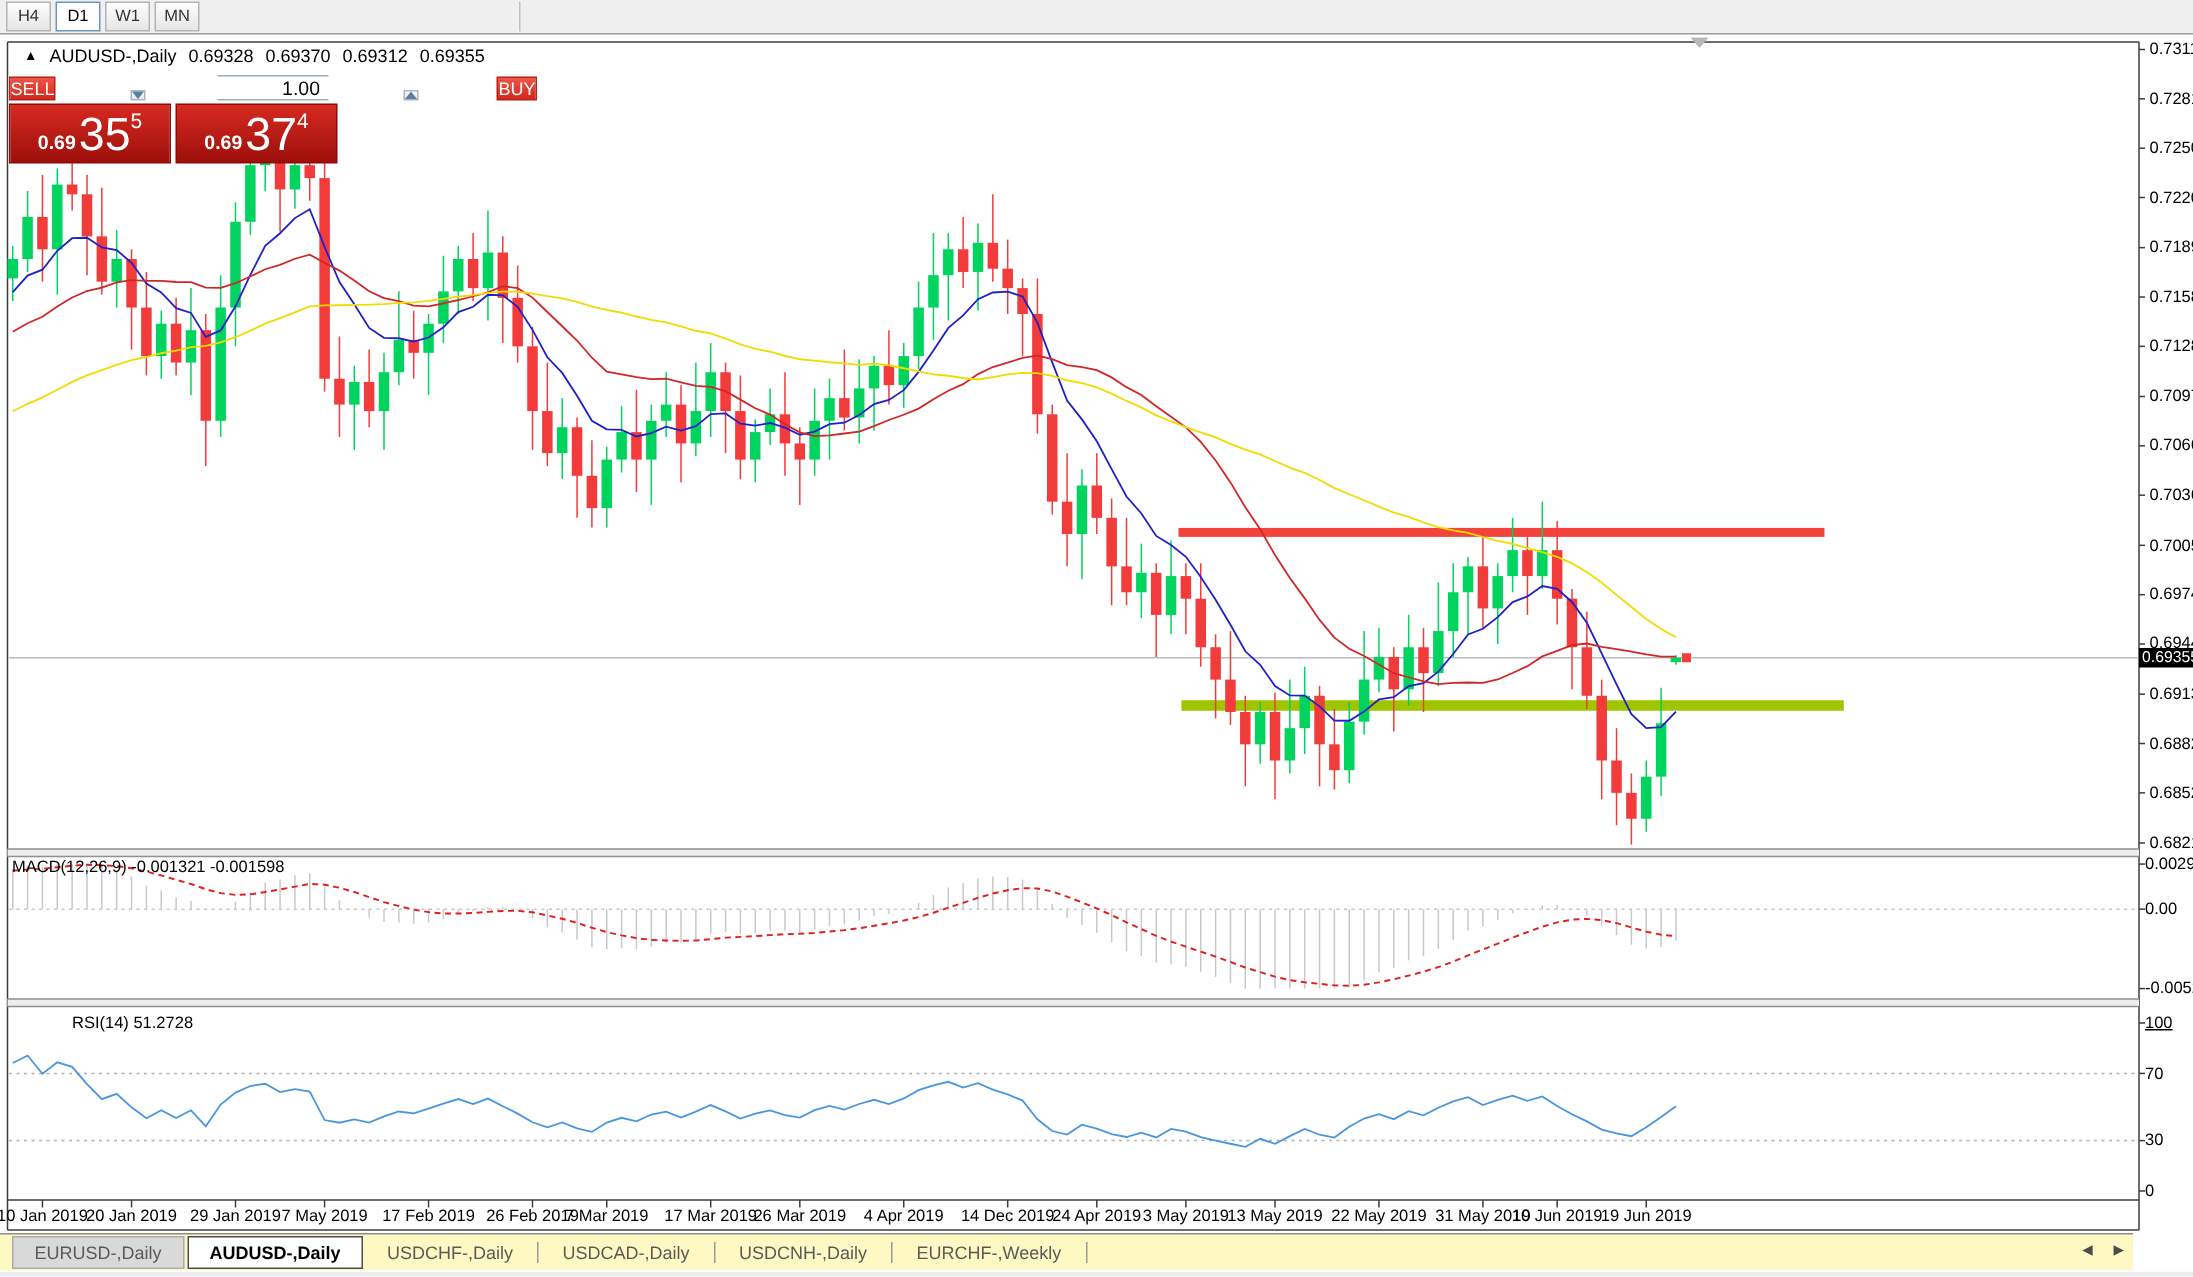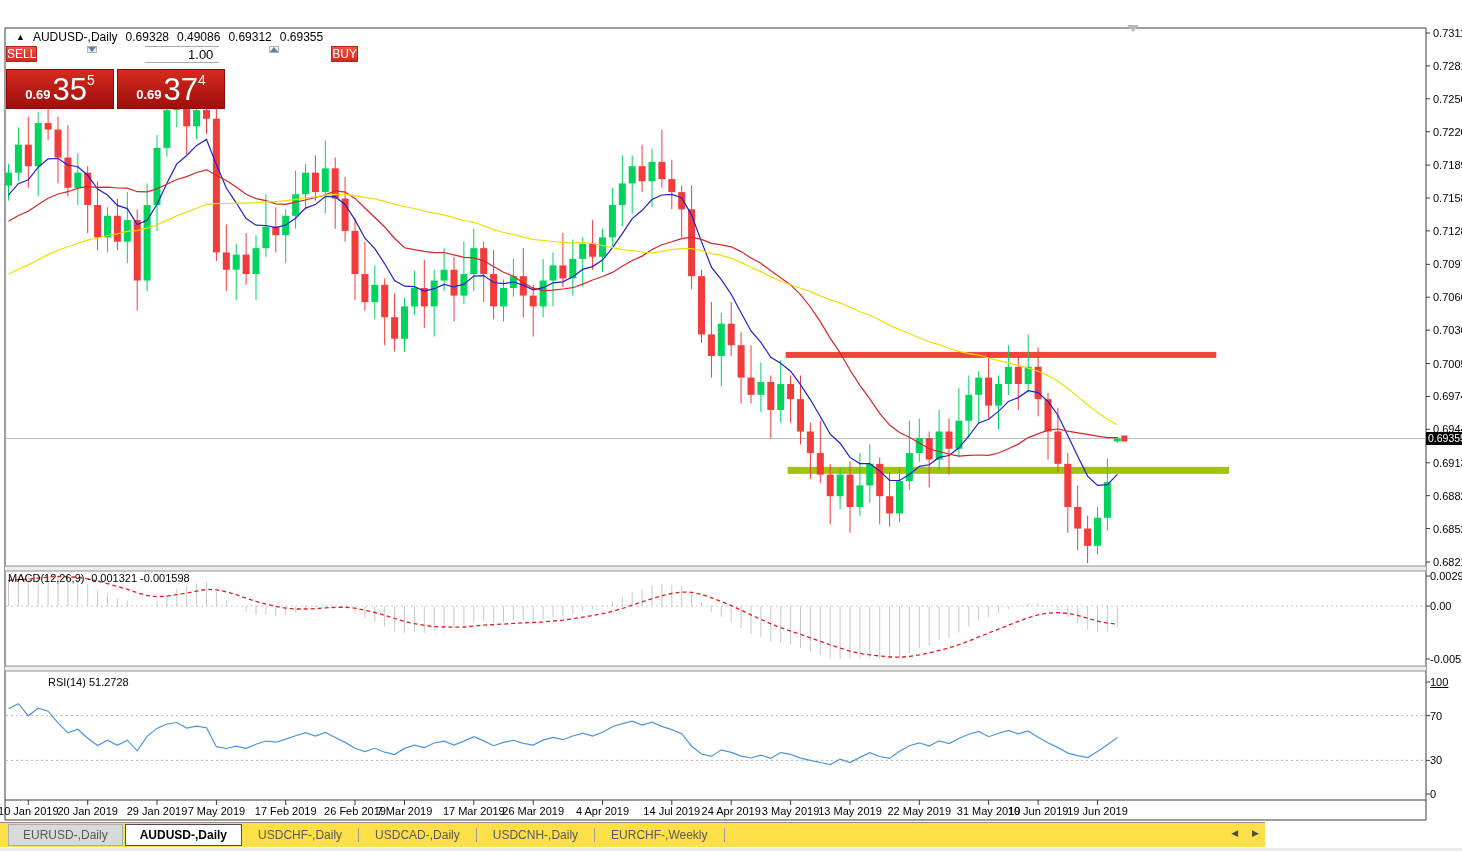--- a/index.html
+++ b/index.html
@@ -22,21 +22,21 @@
   .date-lb{position:absolute;font-size:11px;color:#000;width:74px;text-align:center;white-space:nowrap;}
   .px-tag{position:absolute;left:1426px;width:36px;height:13px;background:#000;color:#fff;
           font-size:10.5px;line-height:13px;text-align:left;padding-left:2px;box-sizing:border-box;}
 
   
   .ohlc{position:absolute;left:16px;top:30px;z-index:3;font-size:12px;color:#000;display:flex;gap:8px;align-items:center;}
   .ohlc .mk{font-size:9px;}
 
   
   .trade-panel{position:absolute;left:6px;top:46px;z-index:4;width:219px;}
-  .tp-row1{display:flex;align-items:flex-start;height:21px;gap:48px;}
+  .tp-row1{display:flex;align-items:flex-end;height:21px;gap:48px;}
   .tp-sell,.tp-buy{width:52px;border:1px solid #b8221a;background:linear-gradient(#ef5547,#d3281c);
           color:#fff;font-size:12px;font-family:"Liberation Sans",sans-serif;padding:0;cursor:pointer;}
   .tp-buy{margin-left:2px;}
   .tp-step{width:16px;border:1px solid #a9b6c2;background:linear-gradient(#fafcfe,#dde6ee);
           display:flex;align-items:center;justify-content:center;padding:0;cursor:pointer;margin-left:2px;}
   .tp-step.up{margin-right:2px;}
   .tri-up{width:0;height:0;border-left:4px solid transparent;border-right:4px solid transparent;border-bottom:5px solid #5b7da0;}
   .tri-down{width:0;height:0;border-left:4px solid transparent;border-right:4px solid transparent;border-top:5px solid #5b7da0;}
   .tp-vol{width:68px;border:1px solid #9daebc;border-left:none;border-right:none;font-size:13px;
           text-align:right;padding:0 6px 0 0;font-family:"Liberation Sans",sans-serif;color:#000;}
@@ -49,35 +49,42 @@
   .tp-sup{font-size:14px;align-self:flex-start;margin-top:2px;}
 
   
   .panel-lb{position:absolute;font-size:11px;color:#000;z-index:3;}
 
   
   .scrollend{position:absolute;left:1127px;top:25px;width:0;height:0;z-index:3;
      border-left:6px solid transparent;border-right:6px solid transparent;border-top:7px solid #b8b8b8;}
 
   
-  .tabbar{position:absolute;left:0;top:822px;width:1265px;height:25px;background:#fde047;
+  .tabbar{position:absolute;left:0;top:822px;width:1422px;height:25px;background:#fef9c3;
           border-top:1px solid #8c8c8c;display:flex;align-items:center;padding-left:8px;box-sizing:border-box;z-index:5;}
   .tab{font-size:12px;color:#5a5a5a;padding:3px 14px;cursor:pointer;white-space:nowrap;}
   .tab.boxed{border:1px solid #adadad;background:#d9d9d9;}
   .tab.selected{background:#fff;border:1px solid #4c4c4c;color:#000;font-weight:bold;margin:0 2px;}
   .tab-sep{width:1px;height:14px;background:#9a9a9a;margin:0 2px;}
   .tab-scroll{position:absolute;right:6px;top:5px;display:flex;gap:14px;}
   .tab-arrow{font-size:9px;color:#4c4c4c;cursor:pointer;}
   .bottom-sliver{position:absolute;left:0;top:847px;width:1462px;height:4px;background:#ececec;border-top:1px solid #fff;z-index:5;}
 </style>
 </head>
 <body>
 
 <div class="app">
 
+  <div class="toolbar">
+    <div class="tf-btn">H4</div>
+    <div class="tf-btn selected">D1</div>
+    <div class="tf-btn">W1</div>
+    <div class="tf-btn">MN</div>
+    <div class="tb-sep"></div>
+  </div>
 
   <svg id="chart-svg" width="1462" height="822">
       <line x1="5" y1="28" x2="1426" y2="28" stroke="#3c3c3c" stroke-width="1"></line>
       <line x1="5" y1="28" x2="5" y2="820" stroke="#3c3c3c" stroke-width="1"></line>
       <line x1="1426" y1="28" x2="1426" y2="820" stroke="#3c3c3c" stroke-width="1"></line>
       <rect x="5" y="566" width="1421" height="5" fill="#eeeeee"></rect>
       <line x1="5" y1="566" x2="1426" y2="566" stroke="#909090" stroke-width="1"></line>
       <line x1="5" y1="571" x2="1426" y2="571" stroke="#909090" stroke-width="1"></line>
       <rect x="5" y="666" width="1421" height="5" fill="#eeeeee"></rect>
       <line x1="5" y1="666" x2="1426" y2="666" stroke="#909090" stroke-width="1"></line>
@@ -512,38 +519,38 @@
       <div class="date-lb" style="left: -8.7px; top: 805px;">10 Jan 2019</div>
       <div class="date-lb" style="left: 50.7px; top: 805px;">20 Jan 2019</div>
       <div class="date-lb" style="left: 120px; top: 805px;">29 Jan 2019</div>
       <div class="date-lb" style="left: 179.4px; top: 805px;">7 May 2019</div>
       <div class="date-lb" style="left: 248.7px; top: 805px;">17 Feb 2019</div>
       <div class="date-lb" style="left: 318px; top: 805px;">26 Feb 2019</div>
       <div class="date-lb" style="left: 367.5px; top: 805px;">7 Mar 2019</div>
       <div class="date-lb" style="left: 436.8px; top: 805px;">17 Mar 2019</div>
       <div class="date-lb" style="left: 496.2px; top: 805px;">26 Mar 2019</div>
       <div class="date-lb" style="left: 565.5px; top: 805px;">4 Apr 2019</div>
-      <div class="date-lb" style="left: 634.8px; top: 805px;">14 Jul 2019</div>
+      <div class="date-lb" style="left: 634.8px; top: 805px;">14 Dec 2019</div>
       <div class="date-lb" style="left: 694.2px; top: 805px;">24 Apr 2019</div>
       <div class="date-lb" style="left: 753.6px; top: 805px;">3 May 2019</div>
       <div class="date-lb" style="left: 813px; top: 805px;">13 May 2019</div>
       <div class="date-lb" style="left: 882.3px; top: 805px;">22 May 2019</div>
       <div class="date-lb" style="left: 951.6px; top: 805px;">31 May 2019</div>
       <div class="date-lb" style="left: 1001.1px; top: 805px;">10 Jun 2019</div>
       <div class="date-lb" style="left: 1060.5px; top: 805px;">19 Jun 2019</div>
       <div class="px-tag" style="top: 432.013px;">0.69355</div>
     </div>
 
   <div class="scrollend"></div>
 
   <div class="ohlc">
     <span class="mk">▲</span>
     <span>AUDUSD-,Daily</span>
     <span>0.69328</span>
-    <span>0.49086</span>
+    <span>0.69370</span>
     <span>0.69312</span>
     <span>0.69355</span>
   </div>
 
   <div class="trade-panel">
     <div class="tp-row1">
       <button class="tp-sell">SELL</button>
       <button class="tp-step">
           <span class="tri-down"></span>
         </button>

